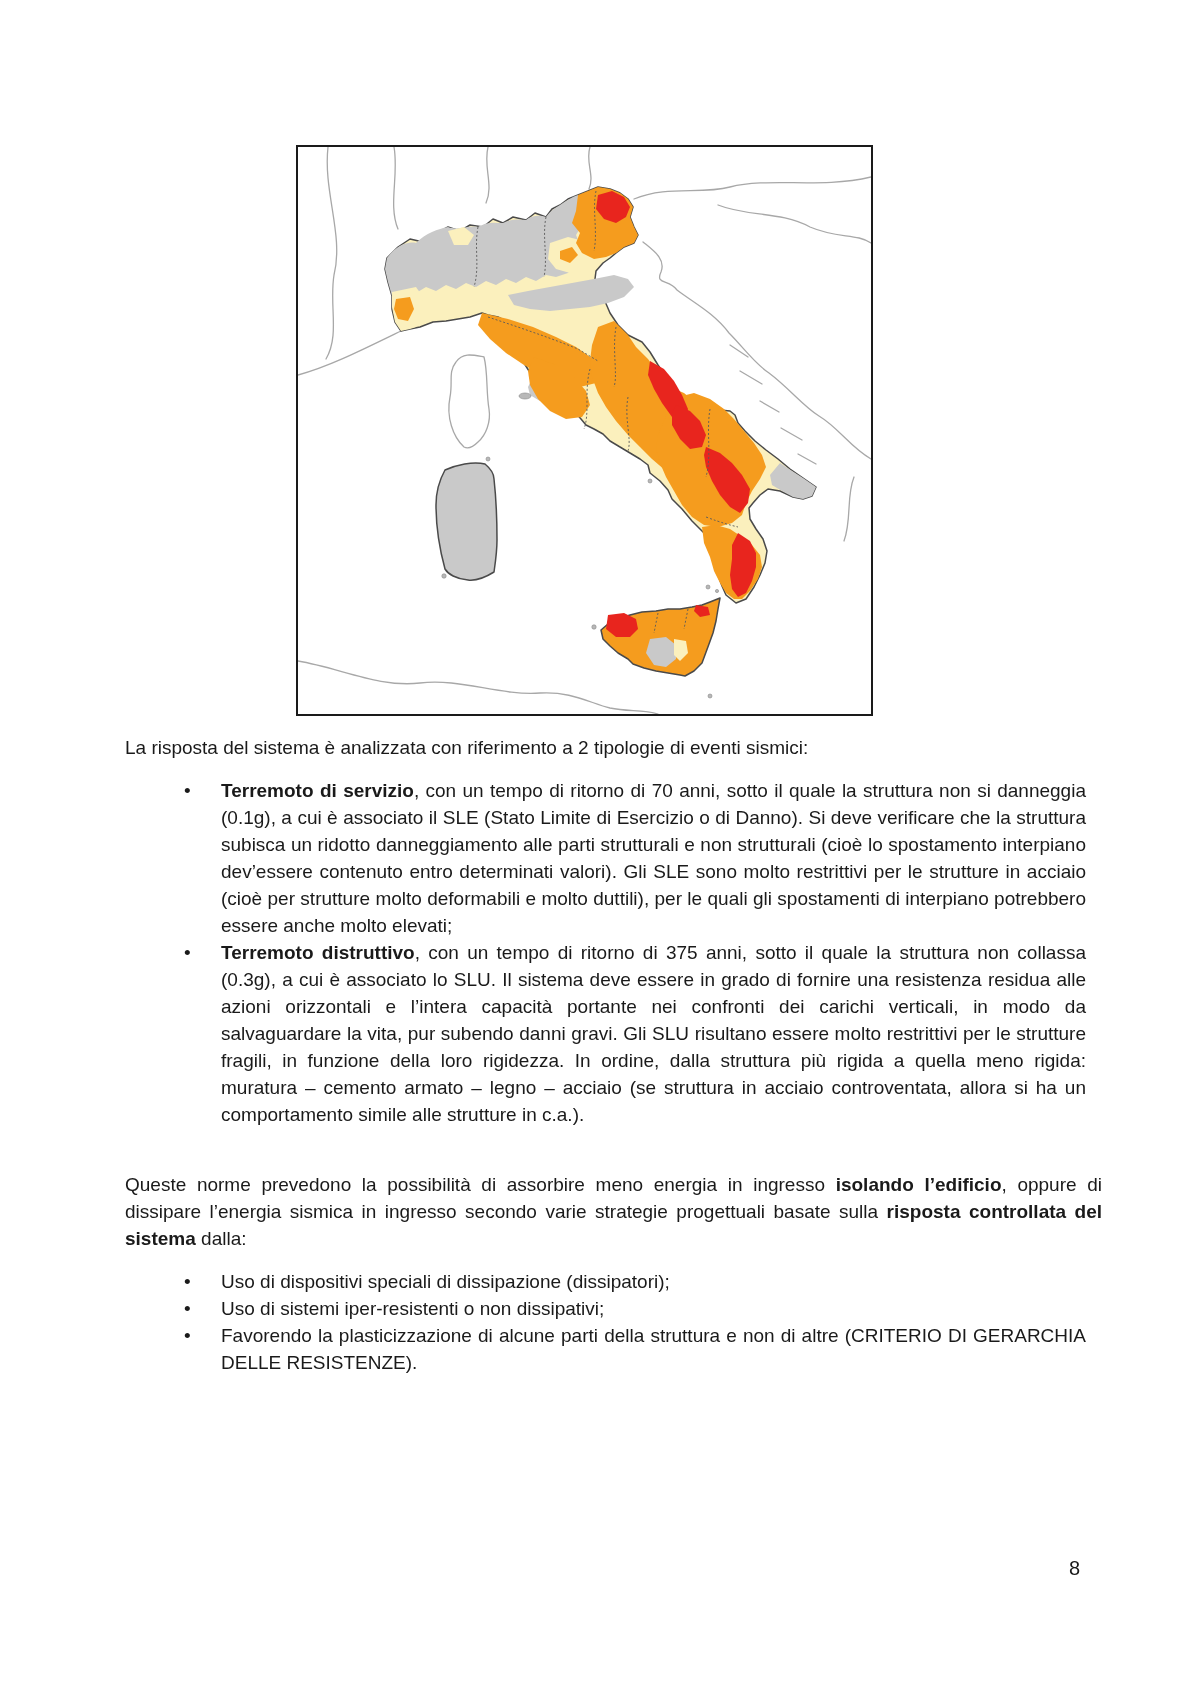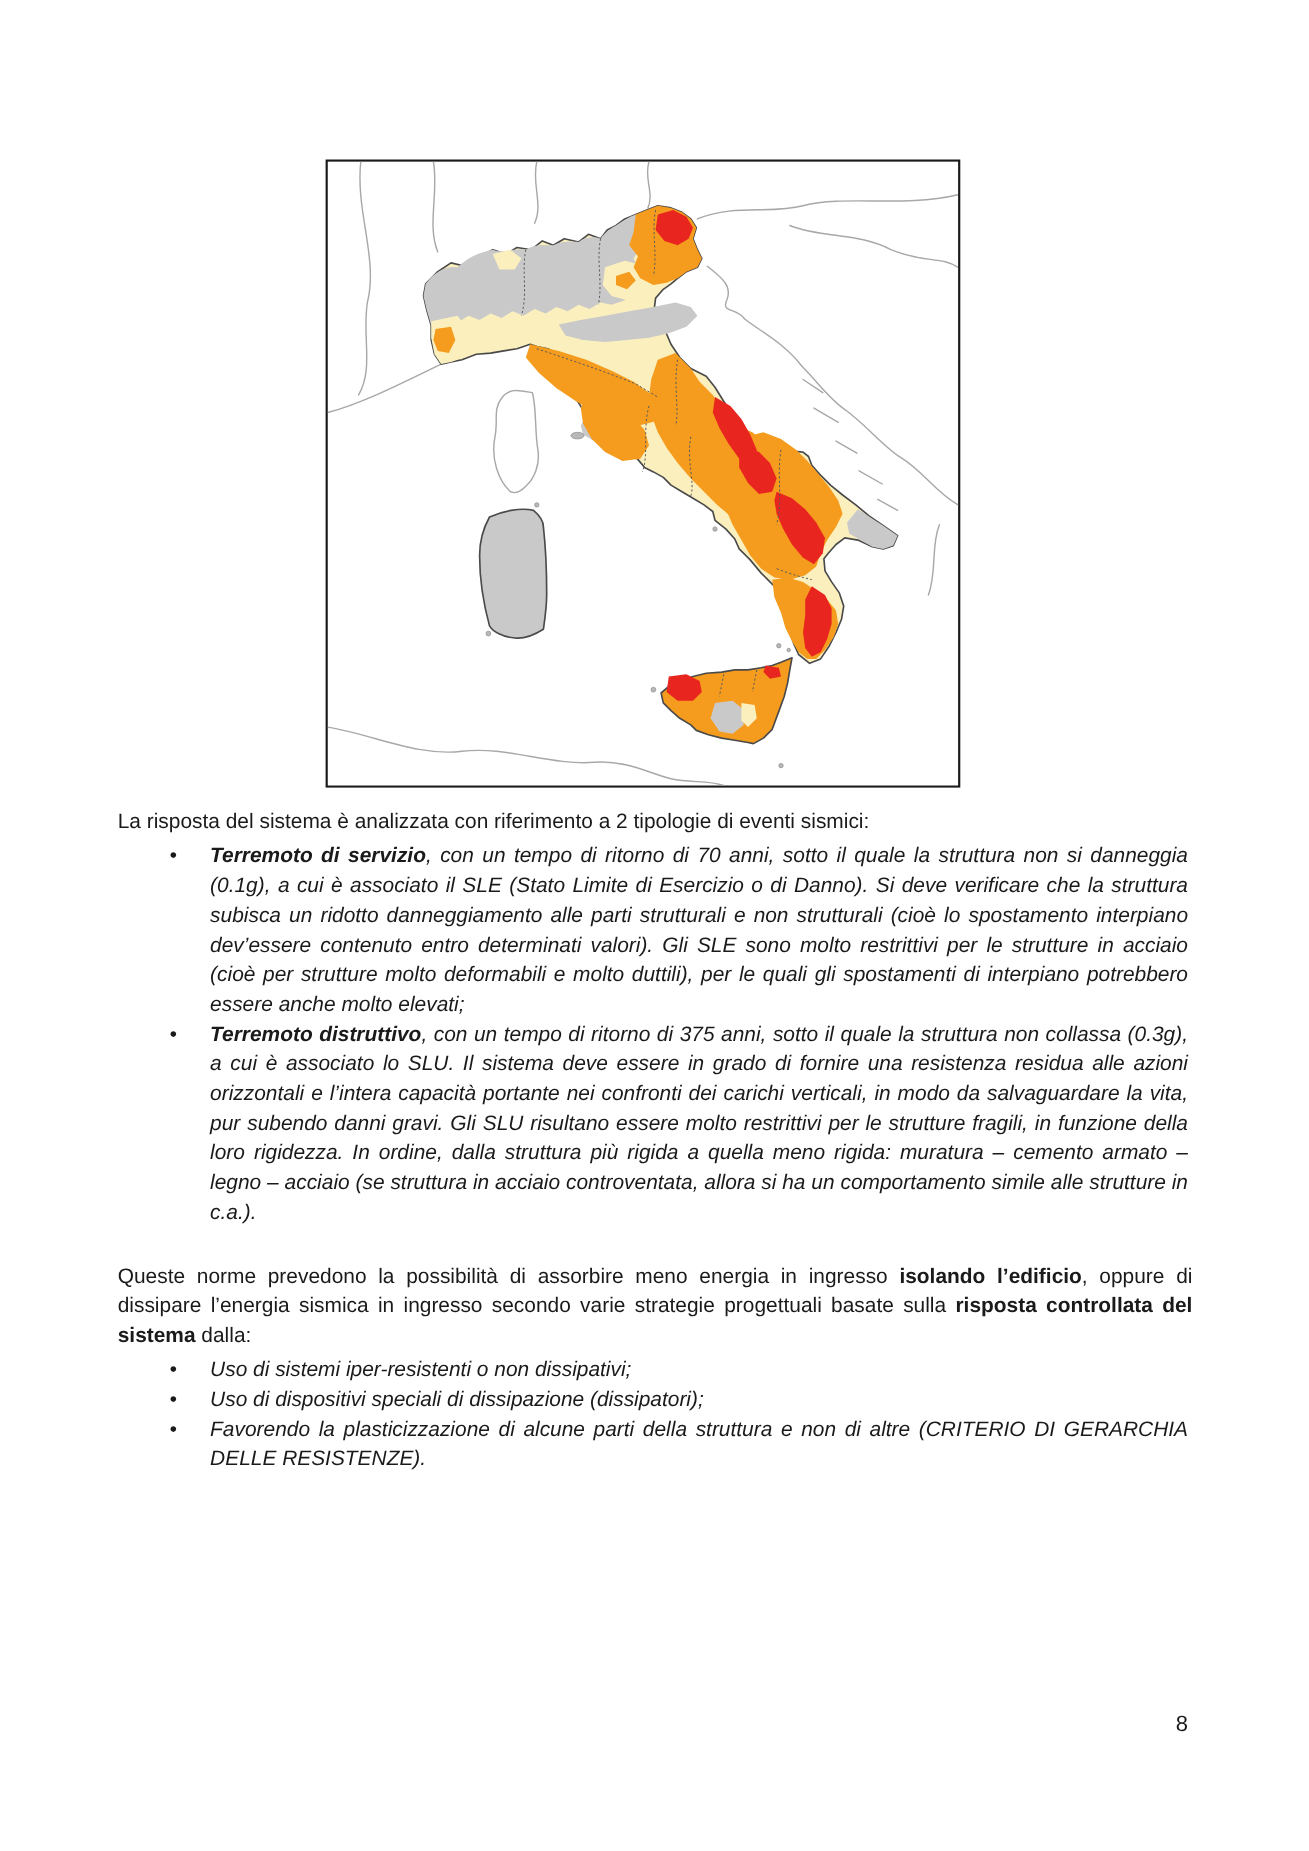--- a/index.html
+++ b/index.html
@@ -13,26 +13,26 @@
   }
   .map-frame{
     position:absolute;left:296px;top:145px;
     width:573px;height:567px;
     border:2px solid #1a1a1a;
     background:#ffffff;
     box-sizing:content-box;
   }
   .map-frame svg{display:block;width:573px;height:567px;}
   .content{
-    position:absolute;left:107px;top:734px;width:977px;
+    position:absolute;left:125px;top:734px;width:977px;
     font-size:19px;line-height:27px;
     text-align:justify;
   }
   .content p{margin:0;}
-  ul.doc-list{margin:4px;padding:0 0 0 80px;list-style:none;font-style:italic;}
+  ul.doc-list{margin:16px;padding:0 0 0 80px;list-style:none;}
   ul.doc-list li{position:relative;}
   ul.doc-list li::before{
     content:"\2022";
     position:absolute;left:-37px;top:0;
     font-size:19px;color:#1a1a1a;
   }
   .gap{height:27px;}
   b{font-weight:bold;}
   .page-number{
     position:absolute;top:1556px;right:110px;
@@ -160,24 +160,24 @@
 
     <div class="gap"></div>
 
 
     <p>
       <span>Queste norme prevedono la possibilità di assorbire meno energia in ingresso </span><b>isolando l’edificio</b><span>, oppure di dissipare l’energia sismica in ingresso secondo varie strategie progettuali basate sulla </span><b>risposta controllata del sistema</b><span> dalla:</span>
     </p>
 
     <ul class="doc-list">
       <li>
-        <span>Uso di sistemi iper-resistenti o non dissipativi;</span>
+        <span>Uso di dispositivi speciali di dissipazione (dissipatori);</span>
       </li>
       <li>
-        <span>Uso di dispositivi speciali di dissipazione (dissipatori);</span>
+        <span>Uso di sistemi iper-resistenti o non dissipativi;</span>
       </li>
       <li>
         <span>Favorendo la plasticizzazione di alcune parti della struttura e non di altre (CRITERIO DI GERARCHIA DELLE RESISTENZE).</span>
       </li>
     </ul>
 
   </div>
 
   <div class="page-number">8</div>
 

